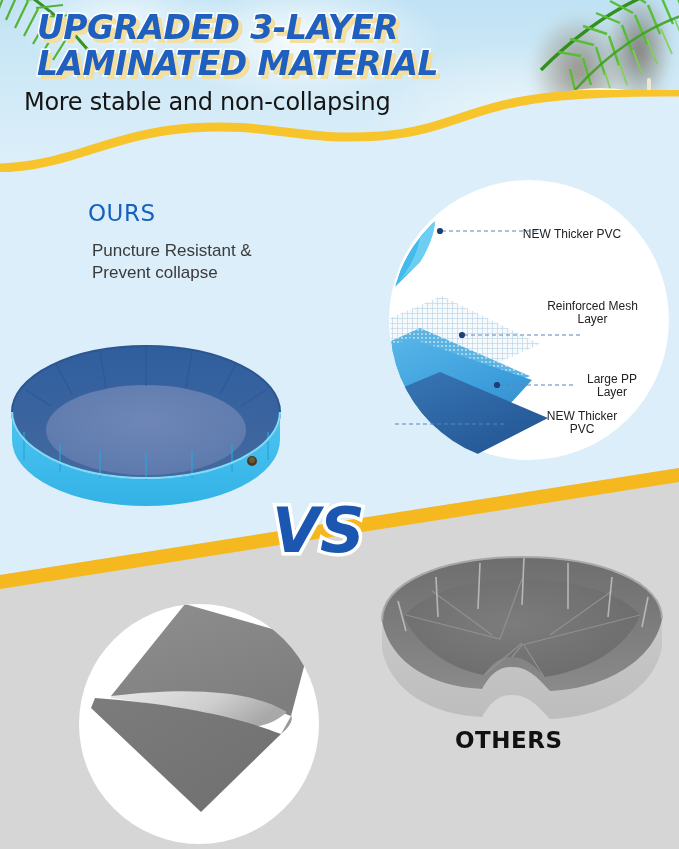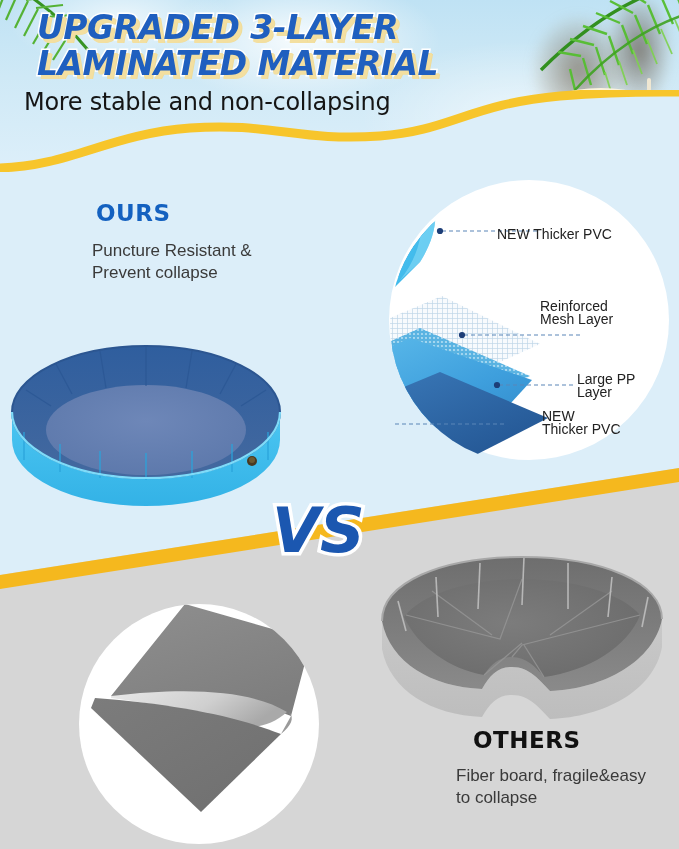--- a/index.html
+++ b/index.html
@@ -61,44 +61,44 @@
   
   .wave { position:absolute; left:0; top:90px; width:679px; height:90px; }
 
   
   .upper {
     position:absolute; left:0; top:172px; width:679px; height:420px;
     background:#DCEEF9;
   }
 
   .ours-label {
-    position:absolute; left:96px; top:200px;
+    position:absolute; left:88px; top:200px;
     font-family:"DejaVu Sans", sans-serif;
-    font-weight:bold; font-size:23px;
+    font-weight:normal; font-size:23px;
     color:#1461C0; letter-spacing:0.5px;
   }
   .ours-desc {
     position:absolute; left:92px; top:240px; width:200px;
     font-family:"Liberation Sans", sans-serif;
     font-size:17px; line-height:22px; color:#3a3a3a;
   }
 
   
   .bluepool { position:absolute; left:4px; top:320px; width:290px; height:190px; }
 
   
   .diagram-circle {
     position:absolute; left:389px; top:180px; width:280px; height:280px;
     border-radius:50%; background:#ffffff; overflow:hidden;
   }
   .diagram-svg { position:absolute; left:380px; top:176px; width:299px; height:290px; }
   .lbl {
     position:absolute;
     font-family:"Liberation Sans", sans-serif;
-    font-size:14px; line-height:12.5px; color:#222;
+    font-size:12px; line-height:12.5px; color:#222;text-align:center;
   }
 
   
   .diagonal { position:absolute; left:0; top:440px; width:679px; height:230px; }
 
   
   .lower {
     position:absolute; left:0; top:575px; width:679px; height:274px;
     background:#D6D6D6;
   }
@@ -116,21 +116,20 @@
   }
 
   .graypool { position:absolute; left:372px; top:535px; width:300px; height:185px; }
   .peelcircle { position:absolute; left:75px; top:600px; width:248px; height:248px; }
 
   .others-label {
     position:absolute; left:455px; top:727px;
     font-family:"DejaVu Sans", sans-serif;
     font-weight:bold; font-size:23px; color:#111;
     letter-spacing:0.5px;
-    margin-left:18px;
   }
   .others-desc {
     position:absolute; left:456px; top:765px; width:190px;
     font-family:"Liberation Sans", sans-serif;
     font-size:17px; line-height:22px; color:#3a3a3a;
   }
 </style>
 </head>
 <body>
 
@@ -424,15 +423,14 @@
 
       <path d="M36 96 C 120 86, 180 92, 212 112 C 196 126, 178 130, 160 124
                C 120 110, 80 104, 36 98 Z" fill="url(#peelCurl)"></path>
 
       <path d="M20 98 C 100 104, 160 116, 206 134 L 126 212 L 16 108 Z" fill="url(#peelBot)"></path>
       <path d="M206 134 C 216 126, 220 118, 214 112 L 216 116 Z" fill="#9A9A9A"></path>
     </g>
   </svg>
 
   <div class="others-label">OTHERS</div>
-  <div class="others-desc">Fiber board, fragile&amp;easy to collapse</div>
 
 </div>
 
 </body></html>

